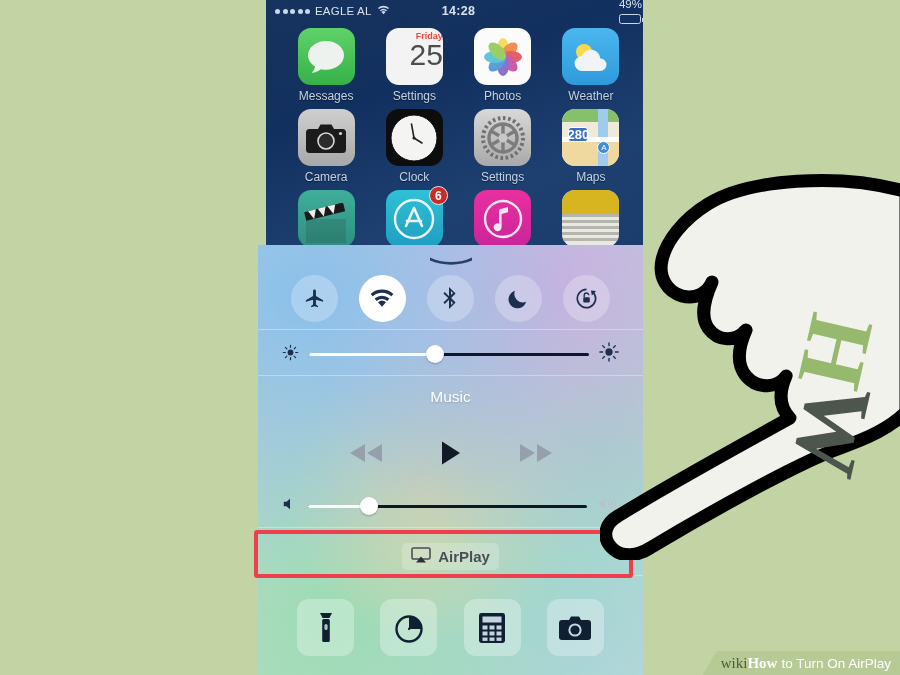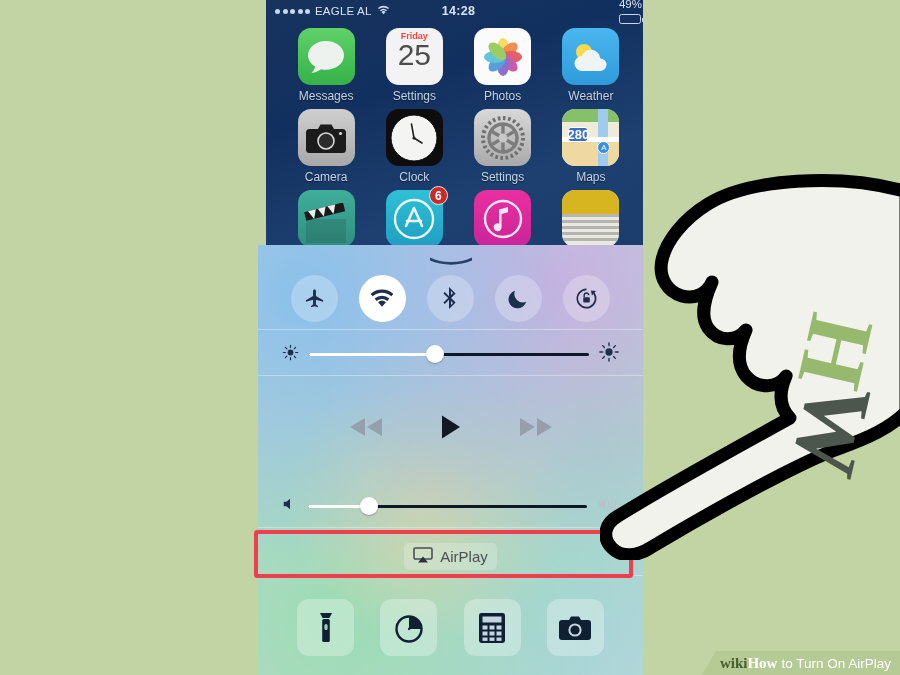--- a/index.html
+++ b/index.html
@@ -139,21 +139,21 @@
   #music-section { top: 135px; height: 125px; }
   .music-title {
     text-align: center; color: #fff; font-size: 15.5px;
     text-shadow: 0 1px 2px rgba(0,0,0,.18); padding-top: 8px;
   }
   .music-controls {
     display: flex; align-items: center; justify-content: center;
     gap: 56px; margin-top: 34px;
   }
   #volume-row { top: 240px; }
-  #airplay-section { top: 282px; height: 59px; display: flex; align-items: center; justify-content: center; }
+  #airplay-section { top: 282px; height: 59px; display: flex; align-items: center; justify-content: center; font-weight: bold; }
   .airplay-btn {
     display: flex; align-items: center; gap: 7px;
     color: #4a4f55; font-size: 15px;
     padding: 4px 9px; border-radius: 5px;
     background: rgba(255,255,255,.22);
   }
   #shortcuts-row {
     top: 340px; height: 90px;
     display: flex; align-items: flex-start; justify-content: space-around;
     padding: 14px 26px 0 26px;
@@ -183,21 +183,21 @@
     position: absolute; right: 0; bottom: 0;
     height: 24px; z-index: 60;
     display: flex; align-items: center;
     padding: 0 9px 0 18px;
     background: rgba(180,201,146,.92);
     clip-path: polygon(14px 0, 100% 0, 100% 100%, 0 100%);
     color: #ffffff; font-size: 13.5px;
   }
   #watermark .wiki {
     font-family: "Liberation Serif", serif;
-    font-weight: bold; color: #4b5d32; font-size: 15px;
+    font-weight: normal; color: #4b5d32; font-size: 15px;
   }
   #watermark .how {
     font-family: "Liberation Serif", serif;
     font-weight: bold; color: #ffffff; font-size: 15px;
   }
   #watermark .tail { margin-left: 4px; }
 </style>
 </head>
 <body style="background: rgb(194, 212, 164);">
 
@@ -241,21 +241,21 @@
                   <path d="M20 2C10 2 2 8.4 2 16.3c0 4.6 2.8 8.7 7.1 11.3-.5 2.6-2 5-3.6 6.4 3.4-.4 7-1.9 9.6-3.8 1.6.4 3.2.6 4.9.6 10 0 18-6.4 18-14.5S30 2 20 2z" fill="#eef2ee"></path>
                 </svg>
               </div>
             </div>
           </div>
           <div class="app-label">Messages</div>
         </div>
         <div class="app-cell">
           <div class="icon-wrap">
             <div class="app-icon">
-              <div style="width:100%;height:100%;background:#f3f3f3;display:flex;flex-direction:column;align-items:center;justify-content:flex-start;padding-top:4px">
+              <div style="width:100%;height:100%;background:#f3f3f3;display:flex;flex-direction:column;align-items:flex-end;justify-content:flex-start;padding-top:4px">
                 <div style="color:#f2463a;font-size:9px;font-weight:bold;line-height:1">Friday</div>
                 <div style="color:#4c4c4c;font-size:30px;line-height:1;font-weight:300;margin-top:-1px">25</div>
               </div>
             </div>
           </div>
           <div class="app-label">Settings</div>
         </div>
         <div class="app-cell">
           <div class="icon-wrap">
             <div class="app-icon">
@@ -480,20 +480,21 @@
           <circle cx="11" cy="11" r="4" fill="#1d2f4d"></circle>
           <g stroke="#1d2f4d" stroke-width="1.5" stroke-linecap="round">
             <path d="M11 1v3M11 18v3M1 11h3M18 11h3M4 4l2 2M16 16l2 2M18 4l-2 2M6 16l-2 2"></path>
           </g>
         </svg>
       </span>
     </div>
     <div class="cc-divider" style="top:130px"></div>
 
     <div class="cc-section" id="music-section">
+      <div class="music-title">Music</div>
       <div class="music-controls">
         <span>
           <svg width="36" height="22" viewBox="0 0 36 22">
             <path d="M17 2v18L2 11zM34 2v18L19 11z" fill="#95a0ac"></path>
           </svg>
         </span>
         <span>
           <svg width="22" height="26" viewBox="0 0 22 26">
             <path d="M2 1.5 20 13 2 24.5z" fill="#111a26"></path>
           </svg>

